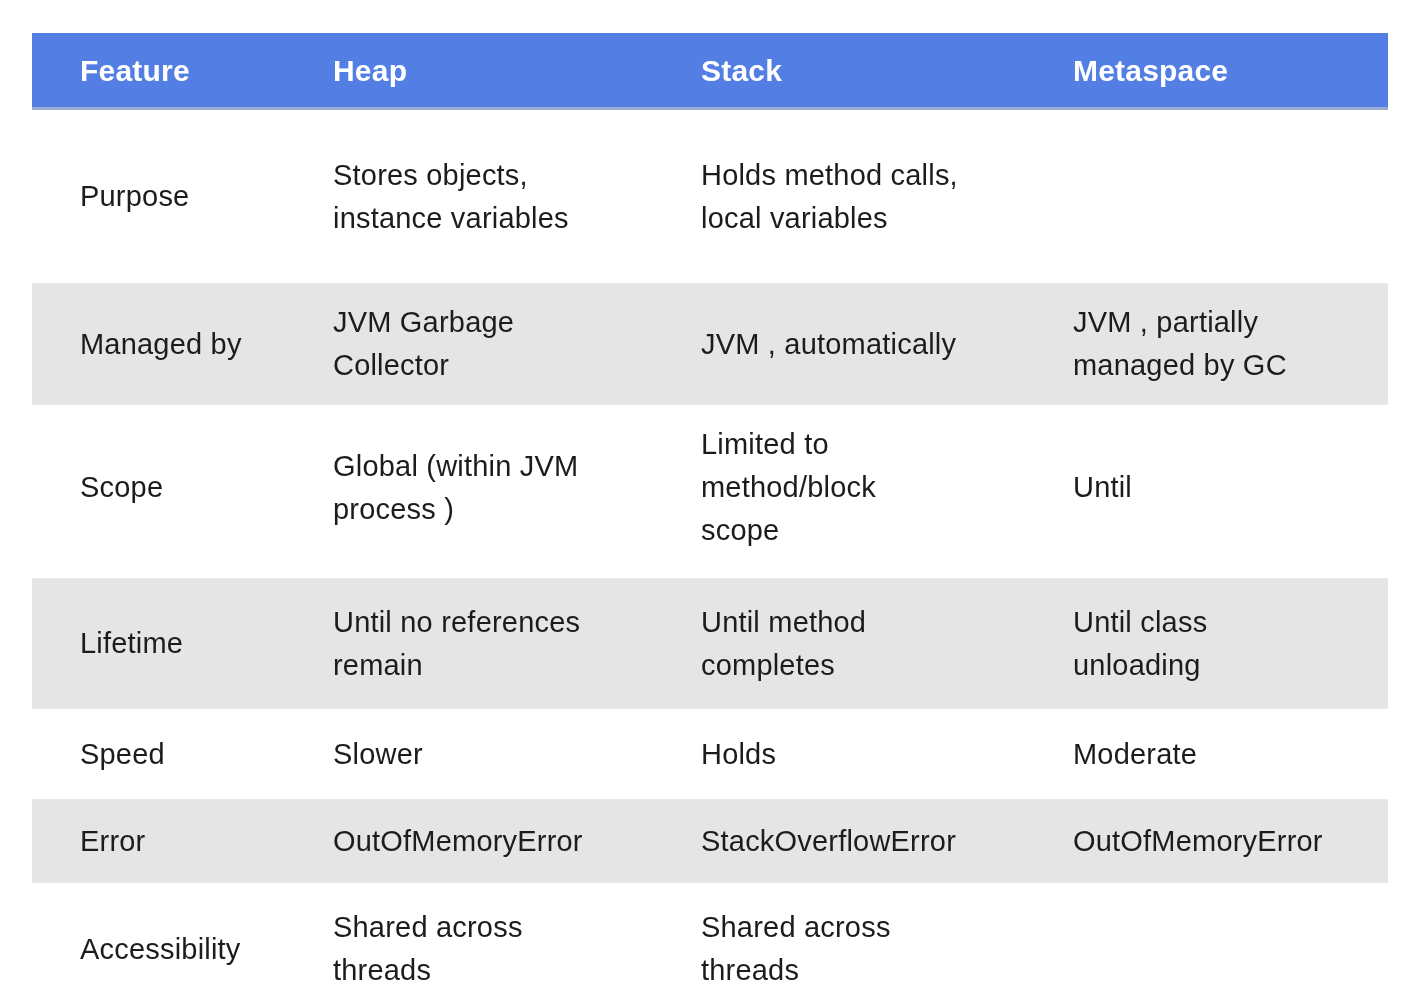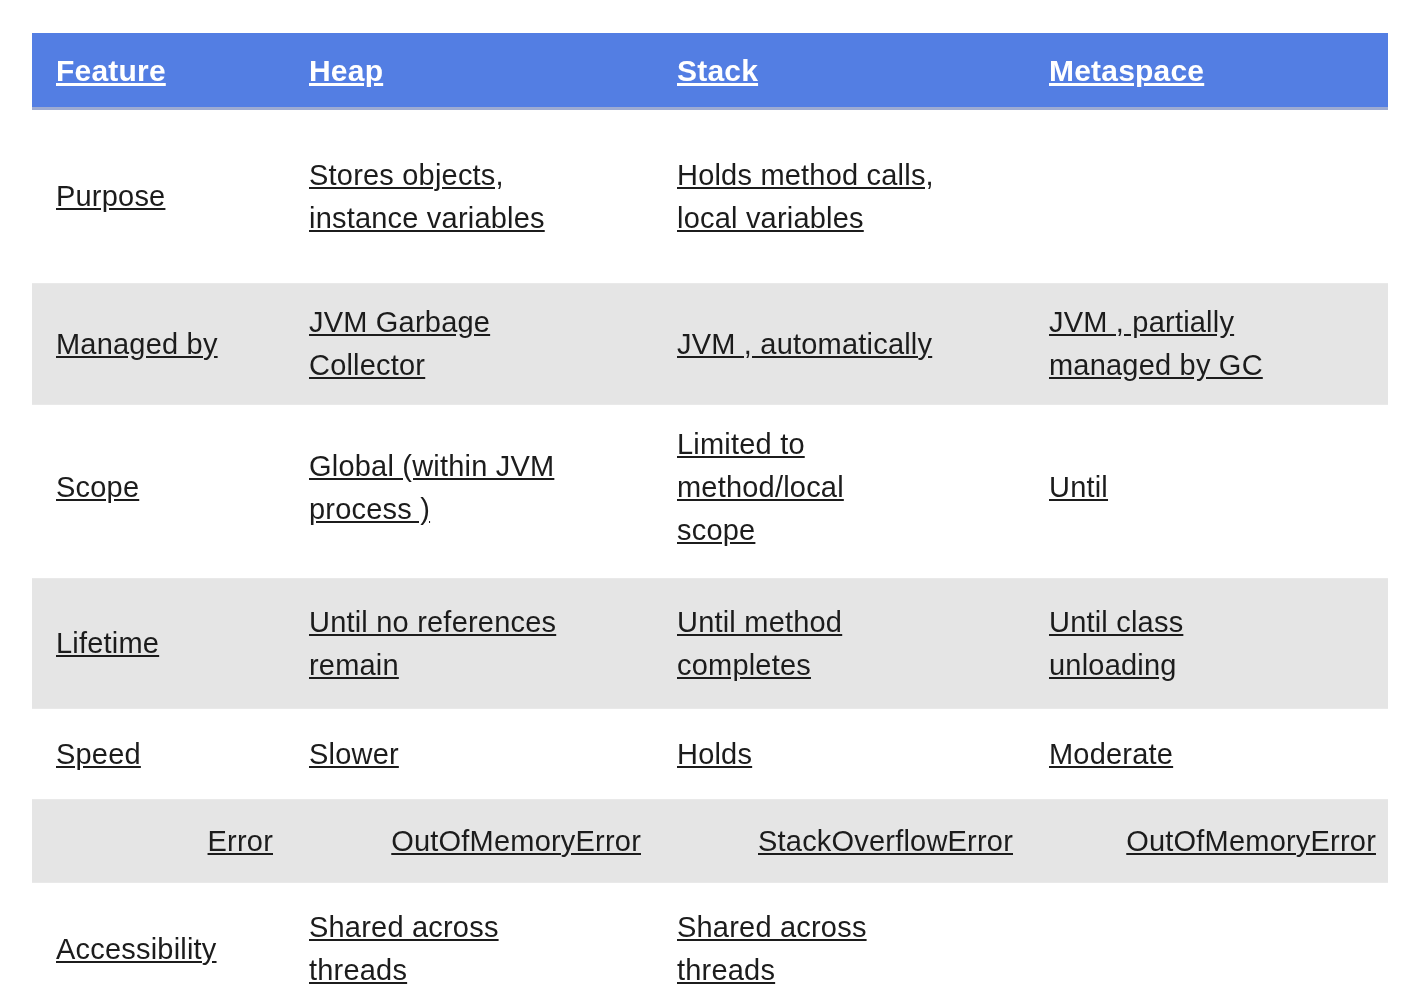--- a/index.html
+++ b/index.html
@@ -20,48 +20,47 @@
     top: 33px;
     width: 1356px;
   }
   .row {
     display: grid;
     grid-template-columns: 253px 368px 372px 363px;
     align-items: center;
     box-sizing: border-box;
   }
   .cell {
-    padding-left: 24px;
+    padding-left: 48px;
     padding-right: 12px;
     white-space: pre-line;
     font-size: 29px;
     line-height: 43px;
     color: #1c1c1c;
     letter-spacing: 0.2px;
-    text-decoration: underline;
   }
   .row-header {
     height: 77px;
     background: #537ee3;
     border-bottom: 3px solid #9dabd2;
   }
   .row-header .cell {
     color: #ffffff;
     font-weight: bold;
     font-size: 30px;
   }
   .data { background: #ffffff; }
   .data.alt { background: #e5e5e5; }
   .data + .data { border-top: 1px solid #e9e9e9; }
   .row-0 { height: 173px; }
   .row-1 { height: 121px; }
   .row-2 { height: 166px; }
   .row-3 { height: 130px; margin-top: 8px; }
   .row-4 { height: 91px; }
-  .row-5 { height: 83px; text-align: right; }
+  .row-5 { height: 83px; }
   .row-6 { height: 133px; }
 </style>
 </head>
 <body>
 
 <div class="cmp-table">
 
   <div class="row row-header">
     <div class="cell">Feature</div>
     <div class="cell">Heap</div>
@@ -84,21 +83,21 @@
     <div class="cell">JVM , automatically</div>
     <div class="cell">JVM , partially
 managed by GC</div>
   </div>
 
   <div class="row data row-2">
     <div class="cell">Scope</div>
     <div class="cell">Global (within JVM
 process )</div>
     <div class="cell">Limited to
-method/local
+method/block
 scope</div>
     <div class="cell">Until</div>
   </div>
 
   <div class="row data alt row-3">
     <div class="cell">Lifetime</div>
     <div class="cell">Until no references
 remain</div>
     <div class="cell">Until method
 completes</div>

